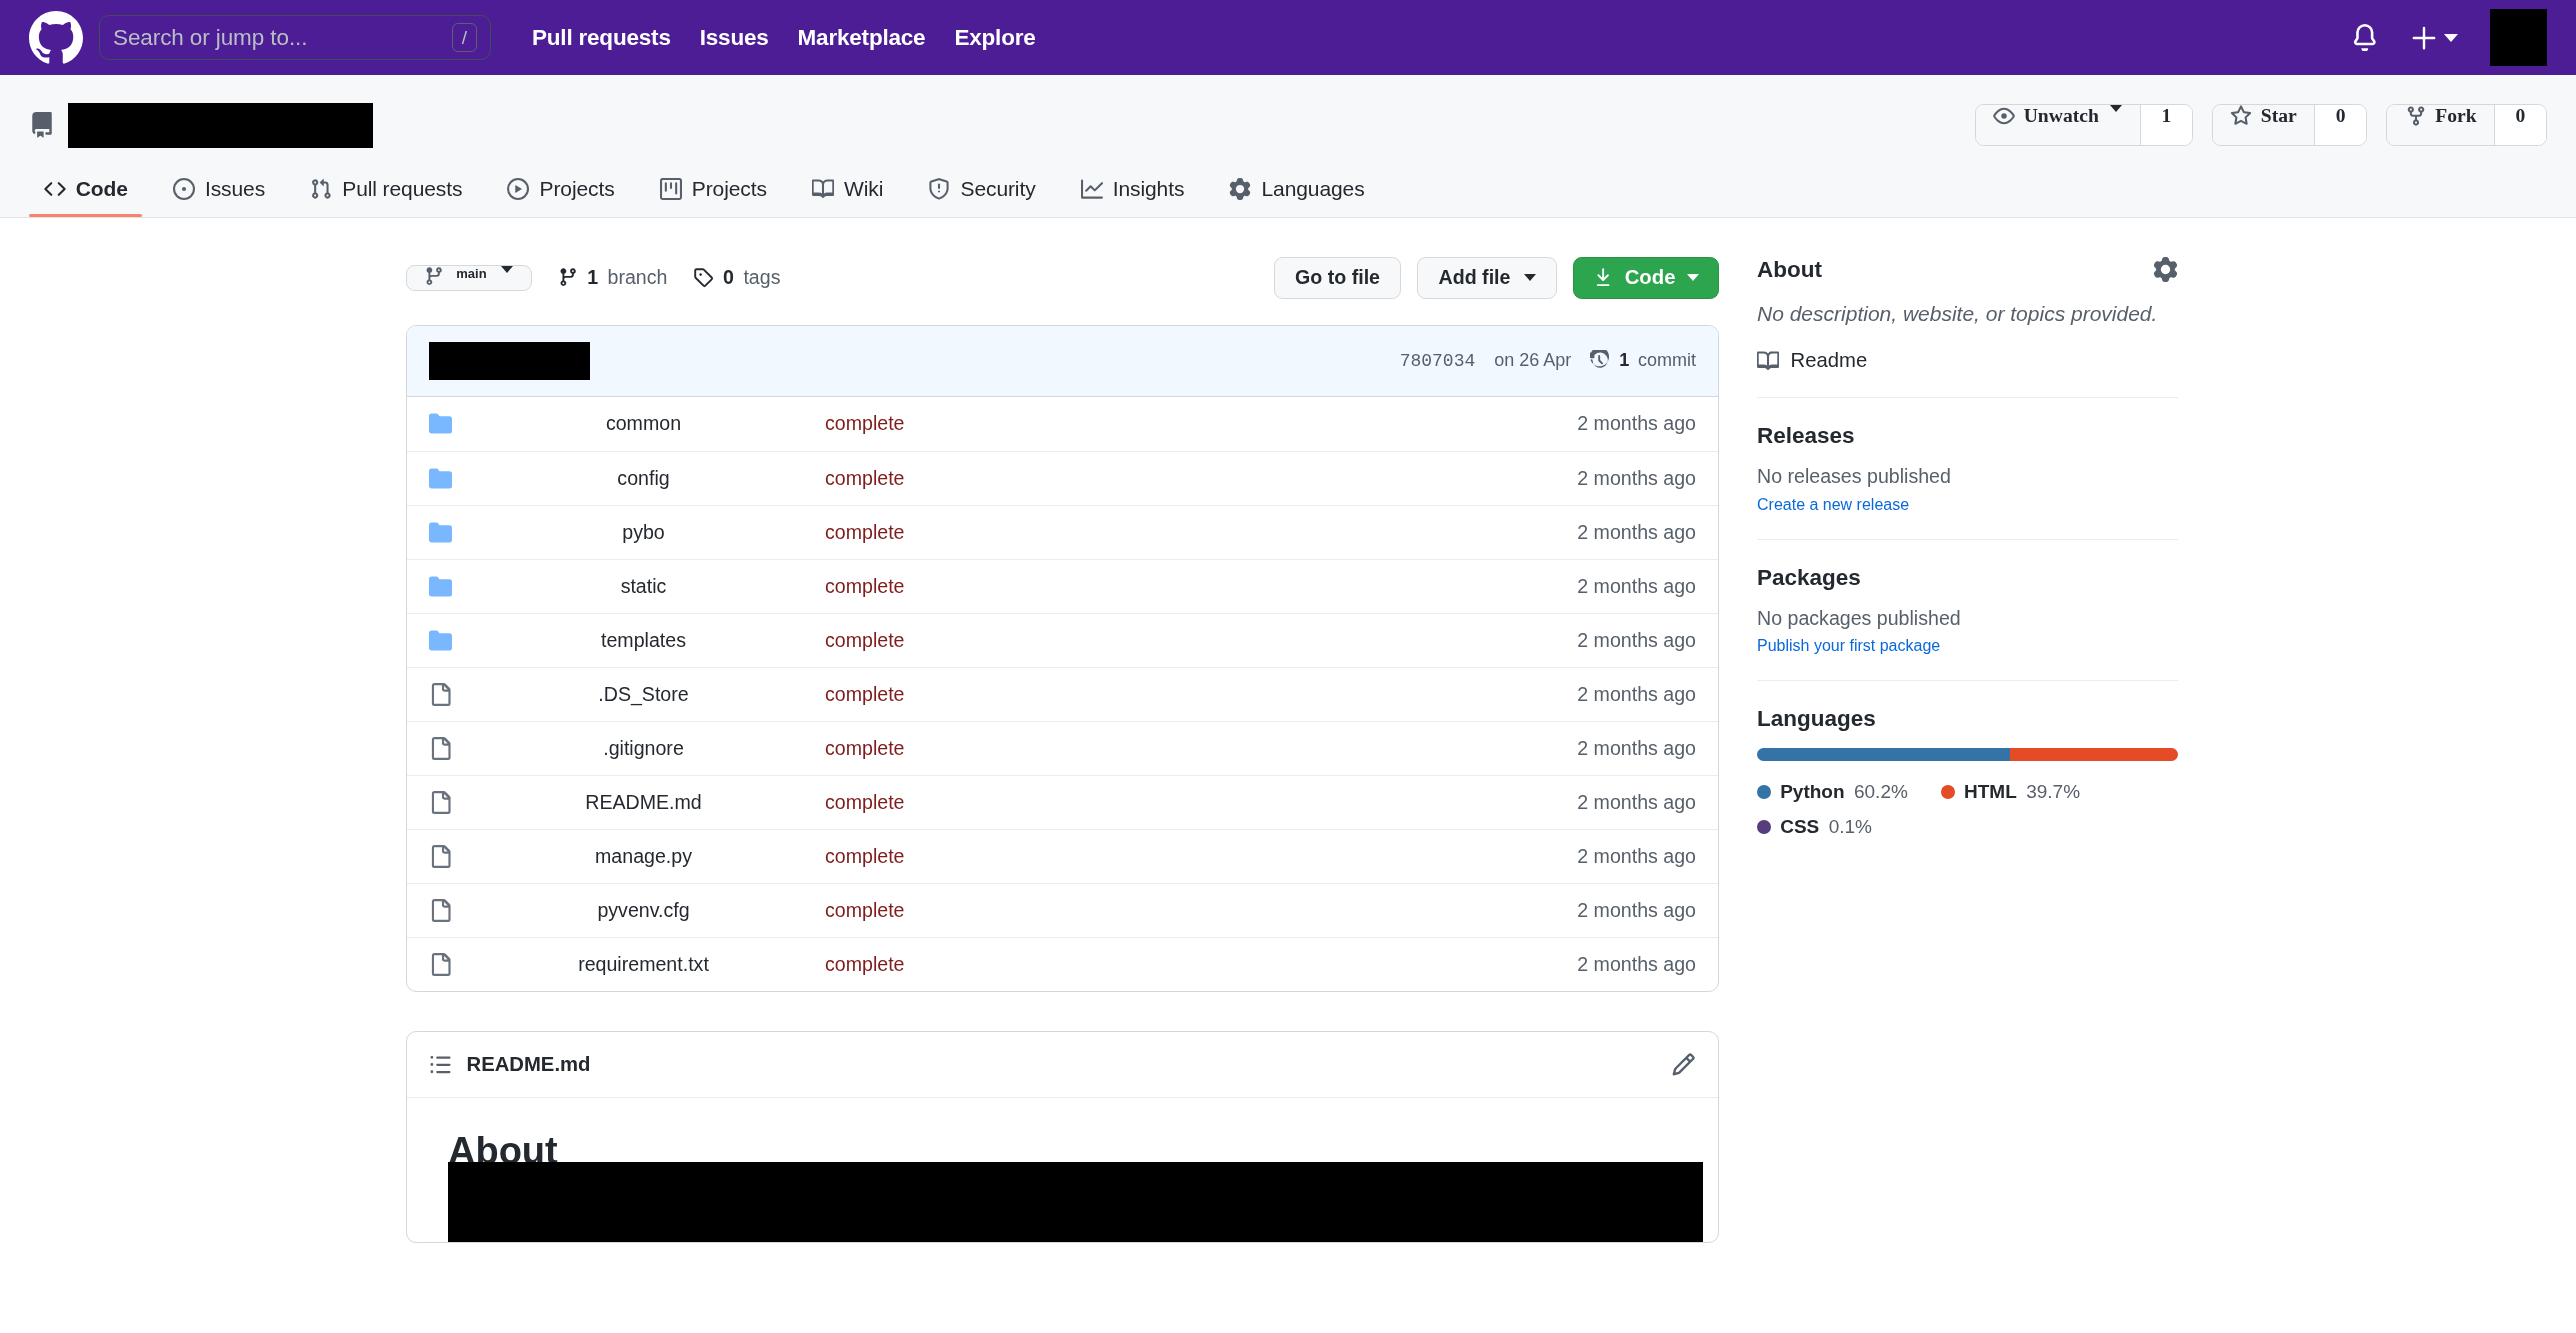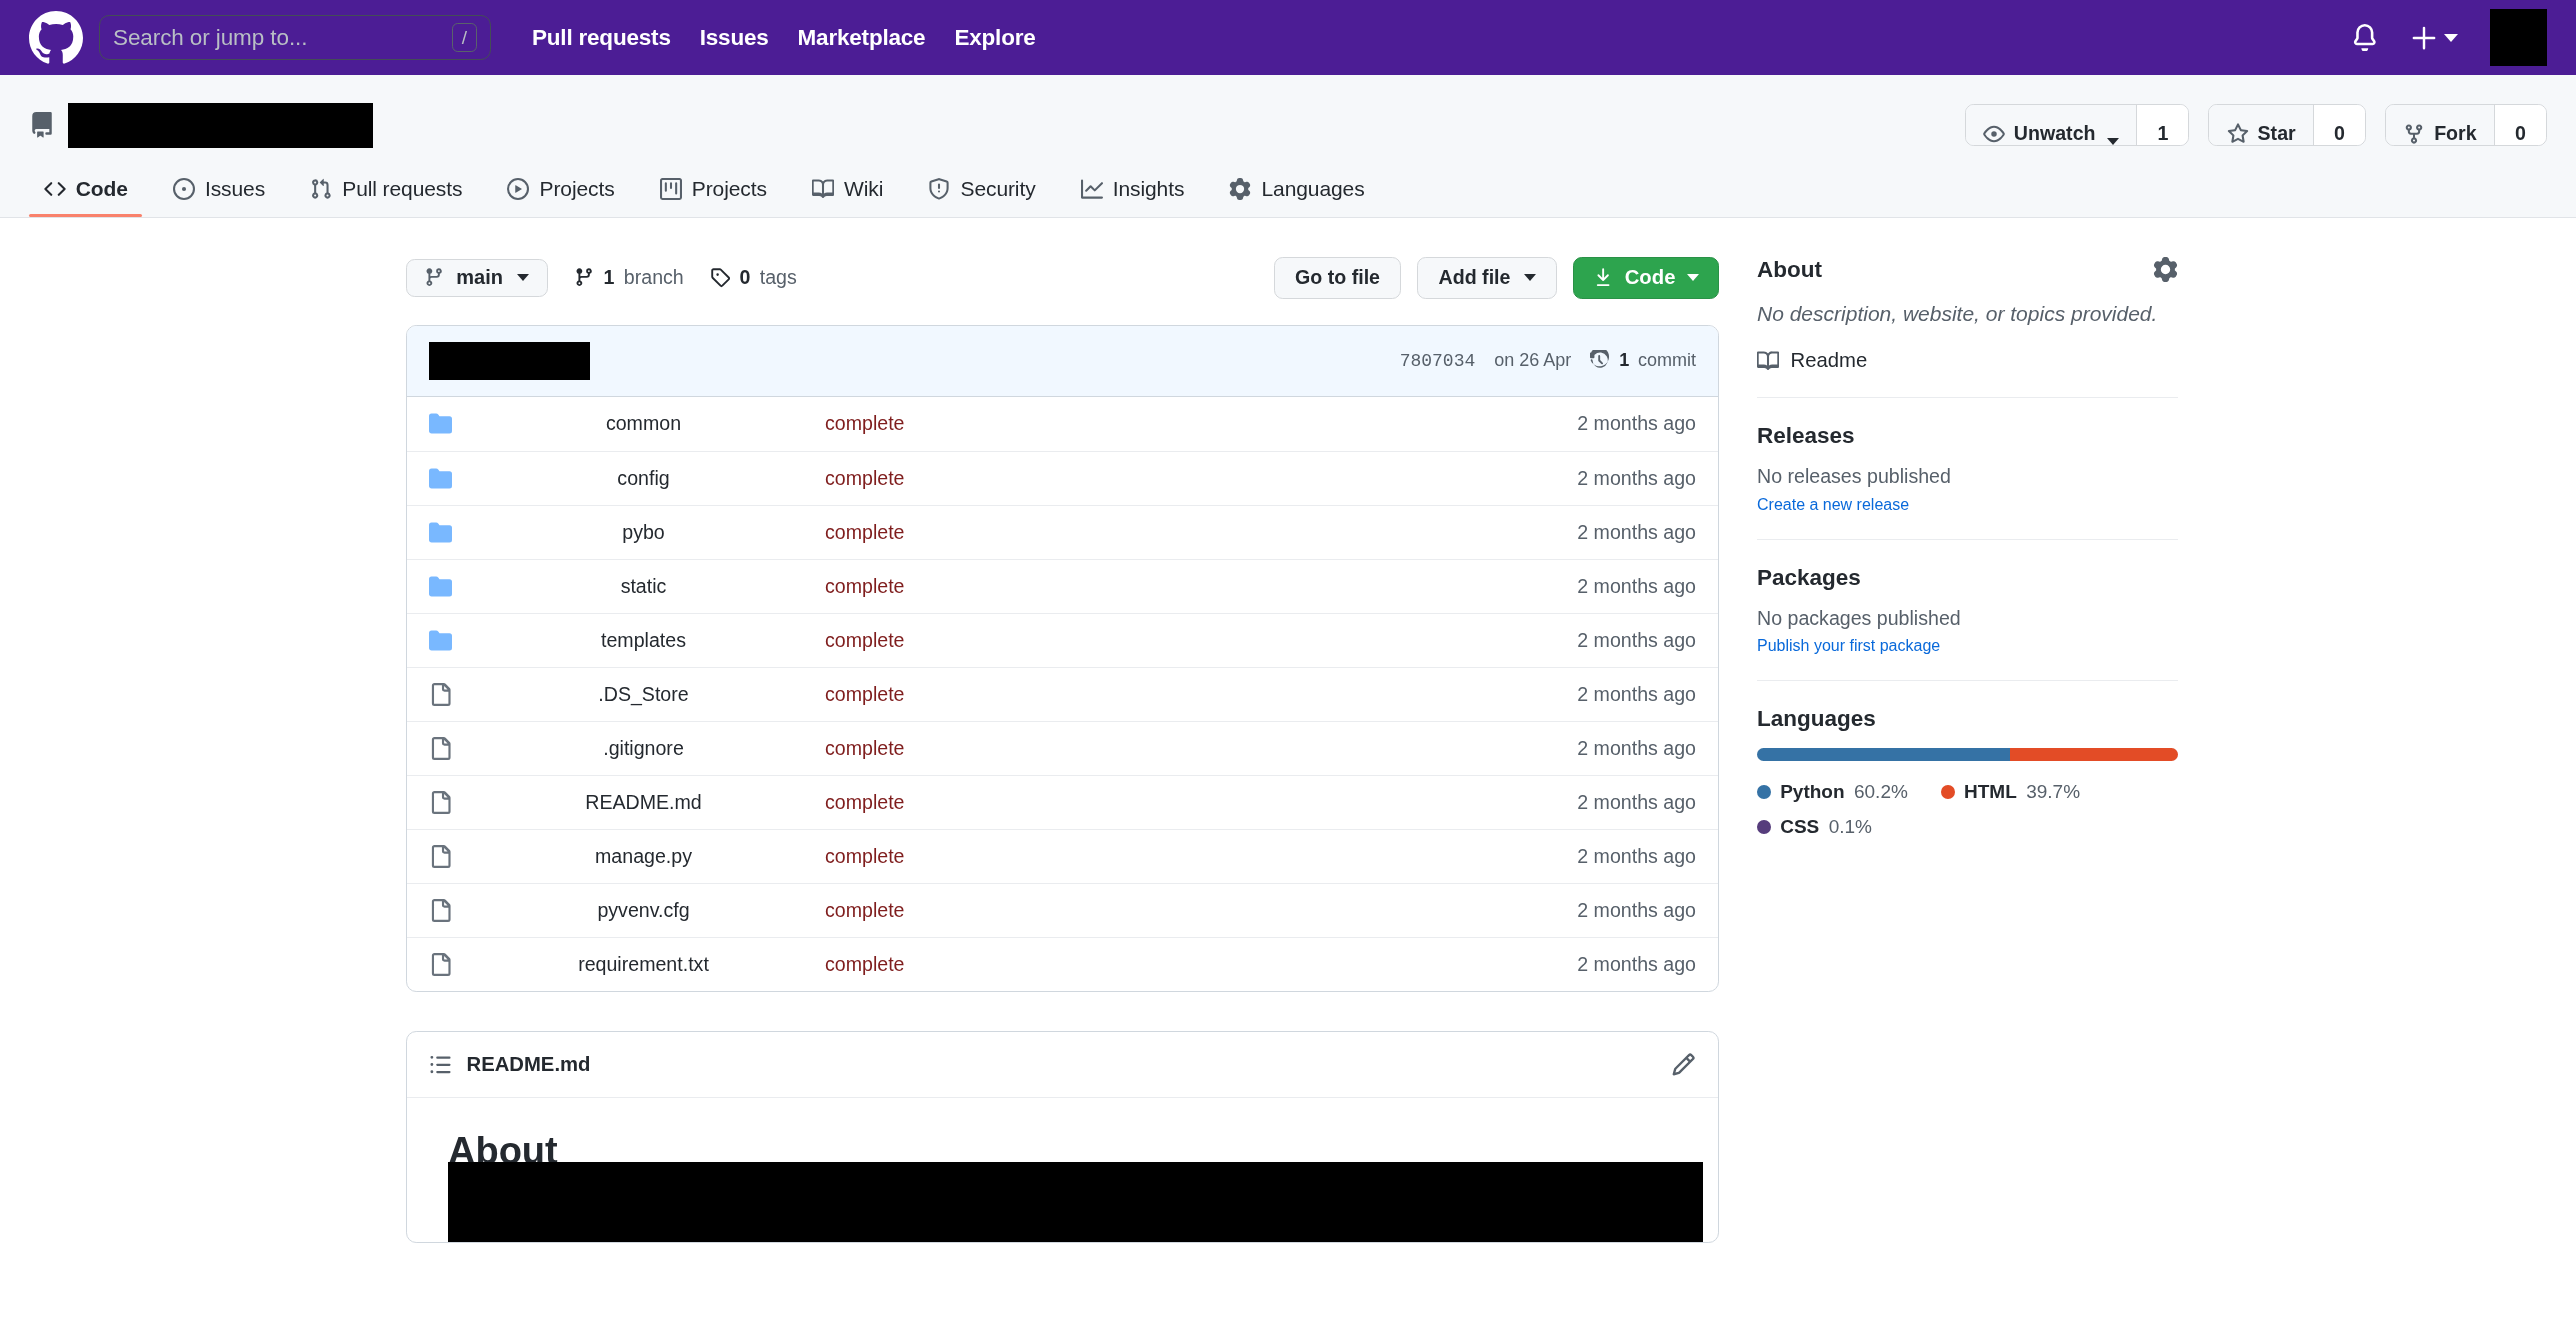--- a/index.html
+++ b/index.html
@@ -92,27 +92,28 @@
     display: flex;
     align-items: stretch;
     border: 0.7px solid #d5d8db;
     border-radius: 8.7px;
     overflow: hidden;
     background: #f6f8fa;
     height: 42px;
   }
   .btn-group .seg {
     display: flex;
-    align-items: flex-end;
+    align-items: flex-start;
     gap: 8.7px;
     padding: 0 17.4px;
     font-size: 19.6px;
     font-weight: bold;
     color: #24292f;
     background: #f6f8fa;
+    font-family: Liberation Serif, serif;
   }
   .btn-group .seg.count {
     border-left: 0.7px solid #d5d8db;
     background: #ffffff;
     font-weight: bold;
     padding: 0 19px;
     justify-content: center;
     min-width: 52px;
   }
   .btn-group .seg svg { width: 22px; height: 22px; fill: #57606a; display: block; }
@@ -155,27 +156,27 @@
     display: flex;
     padding: 39px 29px 0 29px;
     gap: 38px;
   }
   .col-main { width: 1313px; flex: 0 0 1313px; margin-left: 377px; }
   .col-side { width: 421px; flex: 0 0 421px; }
 
   
   .branch-bar { display: flex; align-items: center; gap: 26px; margin-bottom: 26px; }
   .branch-btn {
-    display: flex; align-items: center; gap: 11.6px;
+    display: flex; gap: 11.6px;
     border: 0.7px solid #d5d8db;
     background: #f6f8fa;
     border-radius: 8.7px;
     padding: 0 17.4px;
-    height: 38px;
-    font-size: 20px;
+    height: 26px;
+    font-size: 13px;
     font-weight: bold;
   }
   .branch-btn svg { width: 20.3px; height: 20.3px; fill: #57606a; display:block; }
   .meta-item { display: flex; align-items: center; gap: 9.4px; font-size: 19.6px; color: #57606a; }
   .meta-item svg { width: 20.3px; height: 20.3px; fill: #24292f; display:block; }
   .meta-item b { color: #24292f; font-weight: bold; }
 
   .branch-right { margin-left: auto; display: flex; align-items: center; gap: 16px; }
   .btn-plain {
     border: 0.7px solid #d5d8db;

